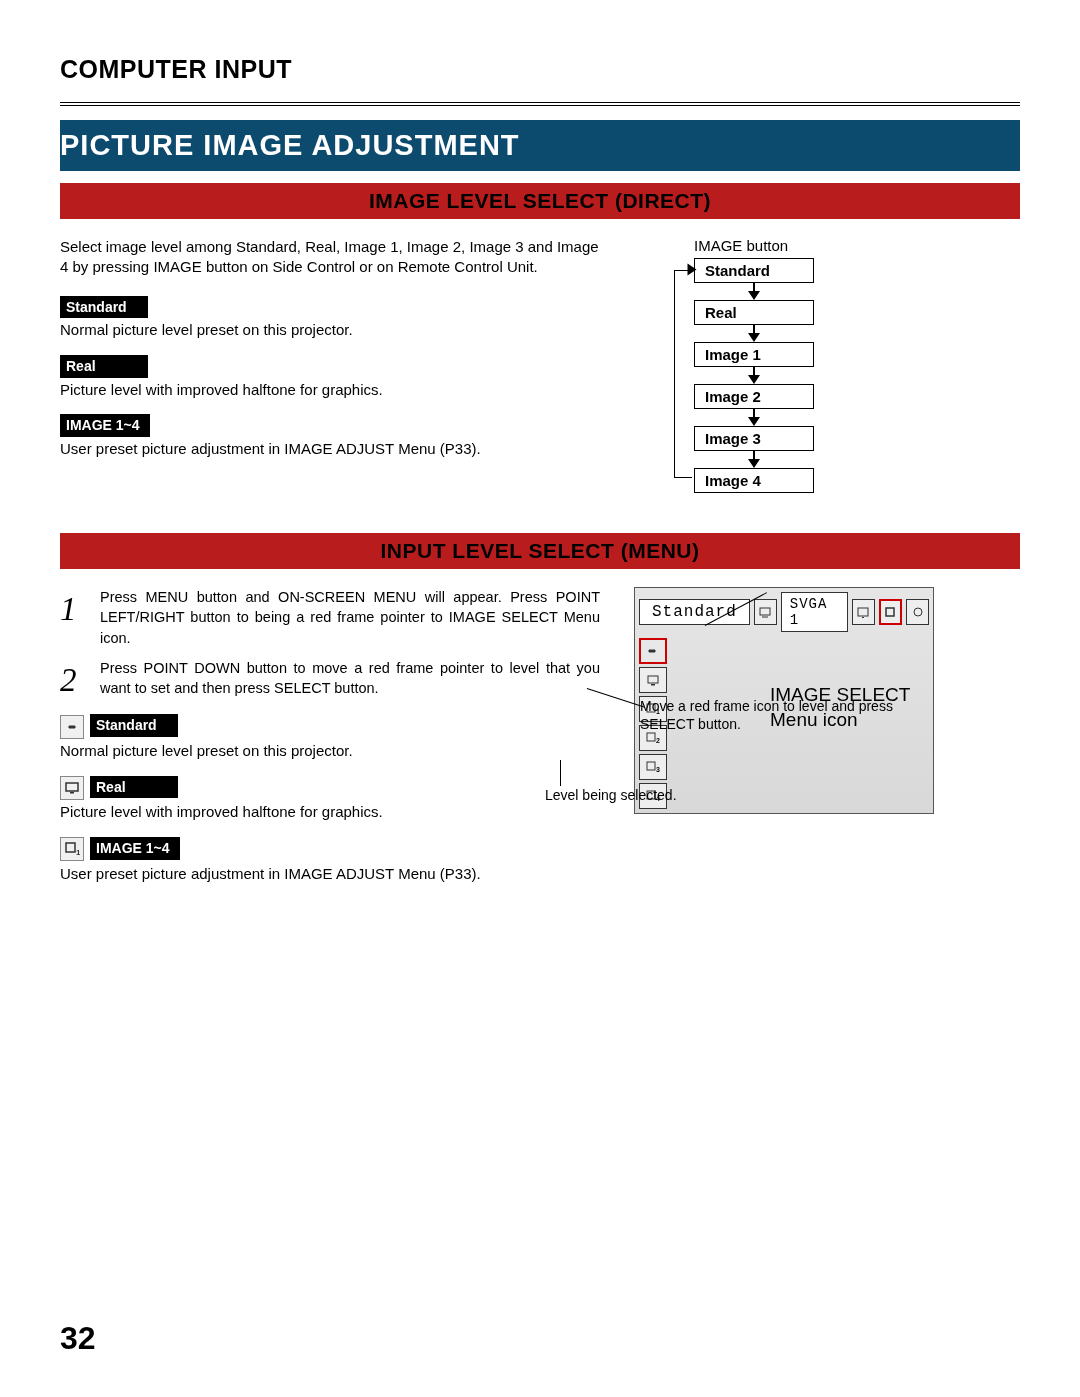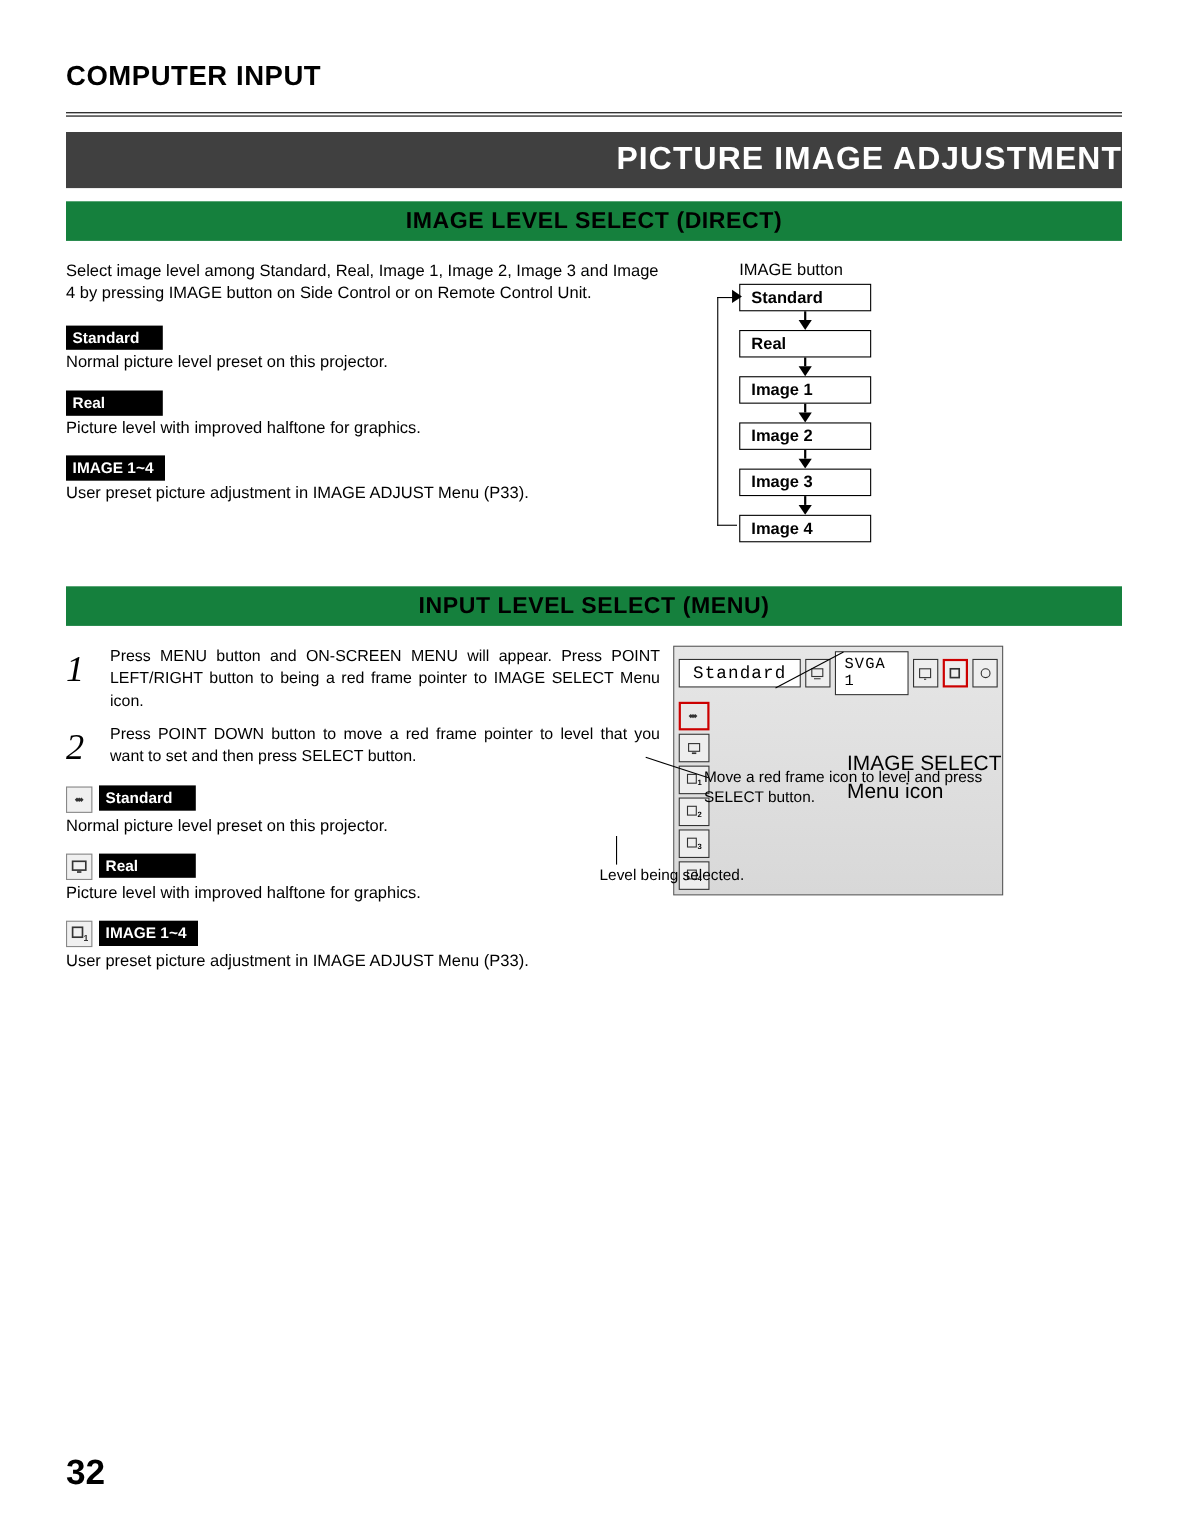--- a/index.html
+++ b/index.html
@@ -14,42 +14,42 @@
   }
   .chapter-title {
     font-size: 25px;
     font-weight: bold;
     padding-bottom: 18px;
     border-bottom: 4px double #000;
     margin-bottom: 14px;
     letter-spacing: 0.5px;
   }
   .black-banner {
-    background: #404040;
+    background: #0c4a6e;
     color: #fff;
-    text-align: right;
+    text-align: left;
     font-size: 29px;
     font-weight: bold;
     padding: 9px 0;
     margin-bottom: 12px;
     letter-spacing: 1px;
   }
   .gray-banner {
-    background: #15803d;
+    background: #b91c1c;
     color: #000;
     text-align: center;
     font-size: 21px;
     font-weight: bold;
     padding: 6px 0;
     margin-bottom: 18px;
     letter-spacing: 0.5px;
   }
   .two-col {
     display: flex;
-    gap: 12px;
+    gap: 34px;
     margin-bottom: 40px;
   }
   .col-left { flex: 0 0 540px; font-size: 15px; line-height: 1.35; }
   .col-right { flex: 1; font-size: 15px; }
 
   .intro-p { margin-bottom: 18px; }
 
   .tag {
     display: inline-block;
     background: #000;

